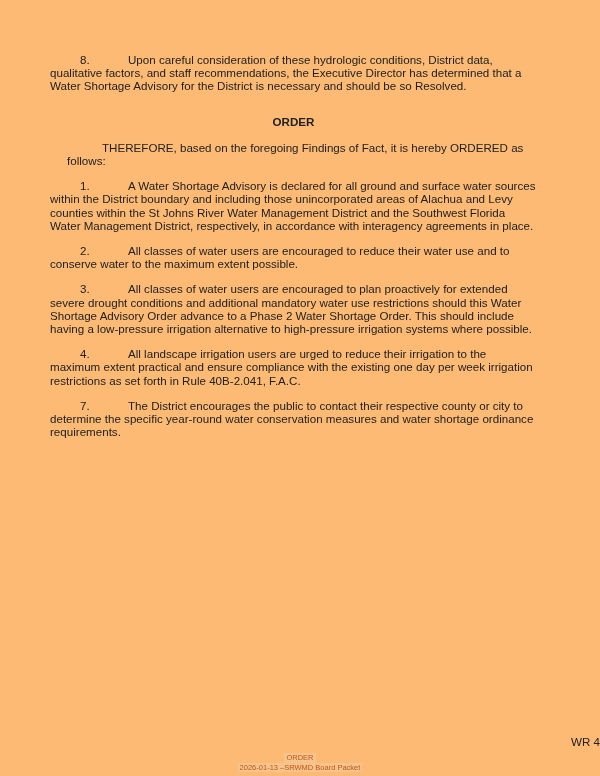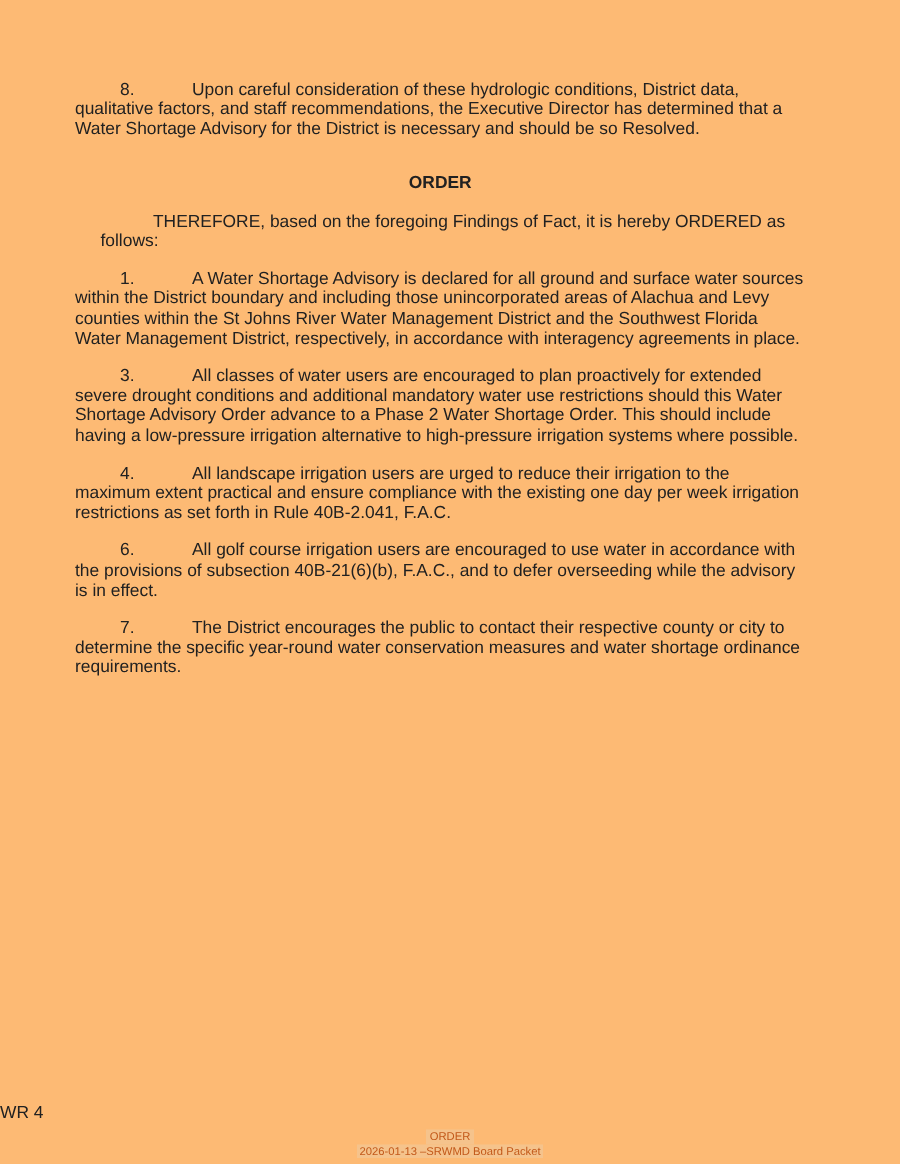--- a/index.html
+++ b/index.html
@@ -40,21 +40,21 @@
   }
   .therefore {
     text-indent: 35px;
     margin: 0 0 12px 17px;
   }
   .footer {
     position: absolute;
     left: 0;
     width: 600px;
     top: 735px;
-    text-align: left;
+    text-align: right;
   }
   .page-label {
     font-size: 11.6px;
     color: #212121;
   }
   .stamp {
     position: absolute;
     left: 0;
     width: 600px;
     top: 753px;
@@ -76,27 +76,27 @@
   <div class="content">
 
     <p class="para"><span class="pnum">8.</span><span>Upon careful consideration of these hydrologic conditions, District data, qualitative factors, and staff recommendations, the Executive Director has determined that a Water Shortage Advisory for the District is necessary and should be so Resolved.</span></p>
 
     <p class="order-heading">ORDER</p>
 
     <p class="therefore">THEREFORE, based on the foregoing Findings of Fact, it is hereby ORDERED as follows:</p>
 
     <p class="para"><span class="pnum">1.</span><span>A Water Shortage Advisory is declared for all ground and surface water sources within the District boundary and including those unincorporated areas of Alachua and Levy counties within the St Johns River Water Management District and the Southwest Florida Water Management District, respectively, in accordance with interagency agreements in place.</span></p>
 
+    <p class="para"><span class="pnum">2.</span><span>All classes of water users are encouraged to reduce their water use and to conserve water to the maximum extent possible.</span></p>
 
     <p class="para"><span class="pnum">3.</span><span>All classes of water users are encouraged to plan proactively for extended severe drought conditions and additional mandatory water use restrictions should this Water Shortage Advisory Order advance to a Phase 2 Water Shortage Order. This should include having a low-pressure irrigation alternative to high-pressure irrigation systems where possible.</span></p>
 
     <p class="para"><span class="pnum">4.</span><span>All landscape irrigation users are urged to reduce their irrigation to the maximum extent practical and ensure compliance with the existing one day per week irrigation restrictions as set forth in Rule 40B-2.041, F.A.C.</span></p>
 
 
-    <p class="para"><span class="pnum">6.</span><span>All golf course irrigation users are encouraged to use water in accordance with the provisions of subsection 40B-21(6)(b), F.A.C., and to defer overseeding while the advisory is in effect.</span></p>
 
     <p class="para"><span class="pnum">7.</span><span>The District encourages the public to contact their respective county or city to determine the specific year-round water conservation measures and water shortage ordinance requirements.</span></p>
 
 
   </div>
 
   <div class="footer">
     <span class="page-label">WR 4</span>
   </div>
 

